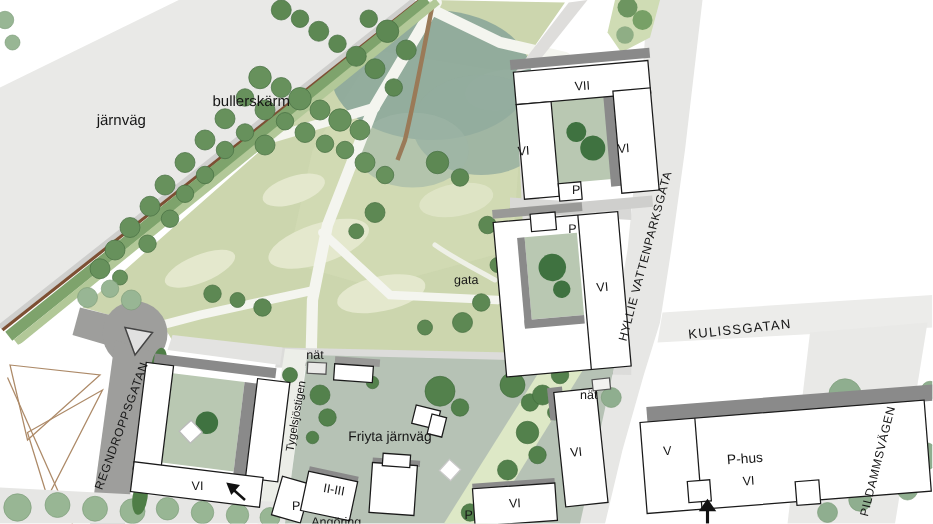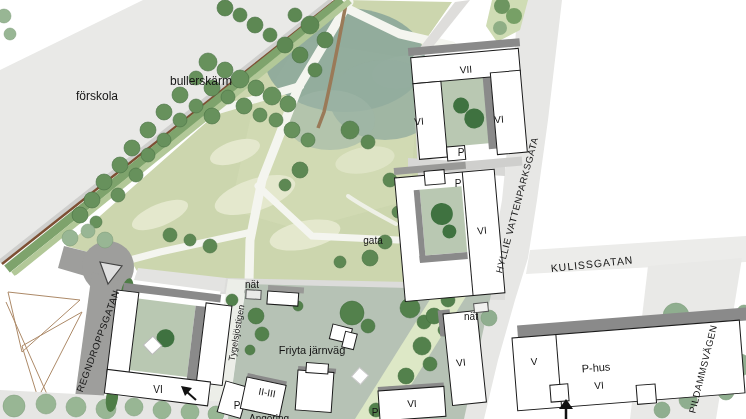--- a/index.html
+++ b/index.html
@@ -315,38 +315,38 @@
     <line x1="566" y1="419" x2="566" y2="407" stroke="#111" stroke-width="2.5"></line>
     <polygon points="559,409 573,409 566,399" fill="#111"></polygon>
   </g>
 
   <g>
     <line x1="196" y1="400" x2="187" y2="392" stroke="#111" stroke-width="2"></line>
     <polygon points="181,386 192,388 185,396" fill="#111"></polygon>
   </g>
 </svg>
 
-<div class="lbl big" style="left:97px;top:96px">förskola</div>
+<div class="lbl big" style="left:97px;top:96px">järnväg</div>
 <div class="lbl big" style="left:201px;top:81px">bullerskärm</div>
 
 <div class="lbl" style="left:466px;top:70px;transform:translate(-50%,-50%) rotate(-4deg)">VII</div>
 <div class="lbl" style="left:419px;top:122px;transform:translate(-50%,-50%) rotate(-4deg)">VI</div>
 <div class="lbl" style="left:499px;top:120px;transform:translate(-50%,-50%) rotate(-4deg)">VI</div>
 <div class="lbl" style="left:461px;top:153px">P</div>
 
 <div class="lbl" style="left:458px;top:184px">P</div>
 <div class="lbl" style="left:482px;top:231px;transform:translate(-50%,-50%) rotate(-5deg)">VI</div>
 
 <div class="lbl street" style="left:517px;top:205px;transform:translate(-50%,-50%) rotate(-75deg)">HYLLIE VATTENPARKSGATA</div>
 <div class="lbl kuliss" style="left:592px;top:264px;transform:translate(-50%,-50%) rotate(-6deg)">KULISSGATAN</div>
 <div class="lbl street" style="left:703px;top:369px;transform:translate(-50%,-50%) rotate(-76deg)">PILDAMMSVÄGEN</div>
 <div class="lbl street" style="left:98px;top:341px;transform:translate(-50%,-50%) rotate(-70deg)">REGNDROPPSGATAN</div>
 <div class="lbl" style="left:237px;top:333px;font-size:9px;transform:translate(-50%,-50%) rotate(-80deg)">Tygelsjöstigen</div>
 
-<div class="lbl" style="left:373px;top:241px">gata</div>
+<div class="lbl" style="left:373px;top:225px">gata</div>
 <div class="lbl" style="left:252px;top:285px">nät</div>
 <div class="lbl" style="left:471px;top:317px">nät</div>
 
 <div class="lbl med" style="left:312px;top:350px">Friyta järnväg</div>
 
 <div class="lbl" style="left:461px;top:363px;transform:translate(-50%,-50%) rotate(-6deg)">VI</div>
 <div class="lbl" style="left:158px;top:390px">VI</div>
 <div class="lbl" style="left:267px;top:393px;transform:translate(-50%,-50%) rotate(10deg)">II-III</div>
 <div class="lbl" style="left:237px;top:406px">P</div>
 <div class="lbl" style="left:269px;top:419px">Angöring</div>

